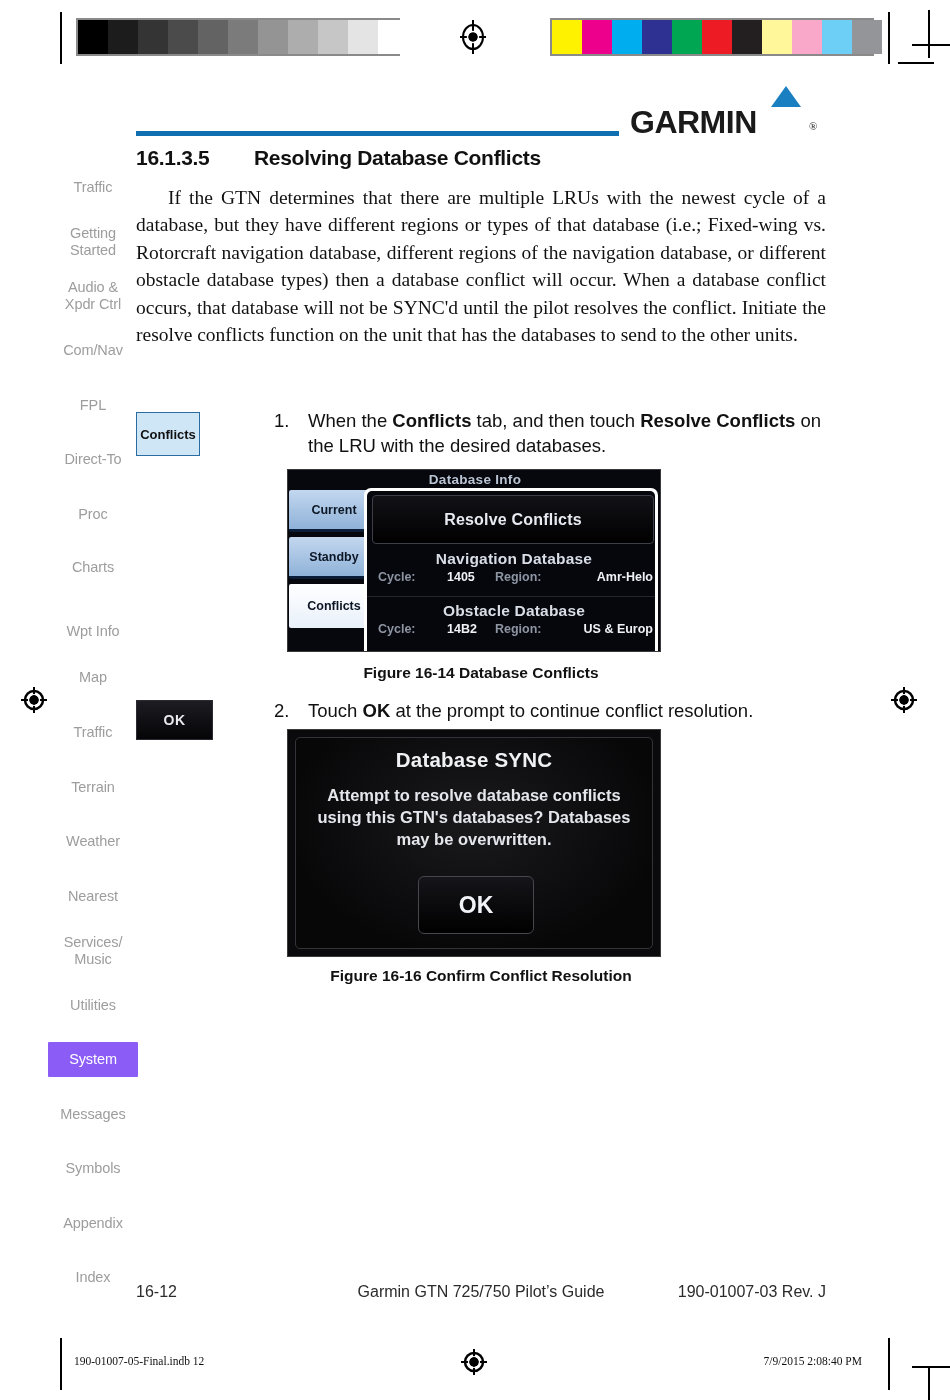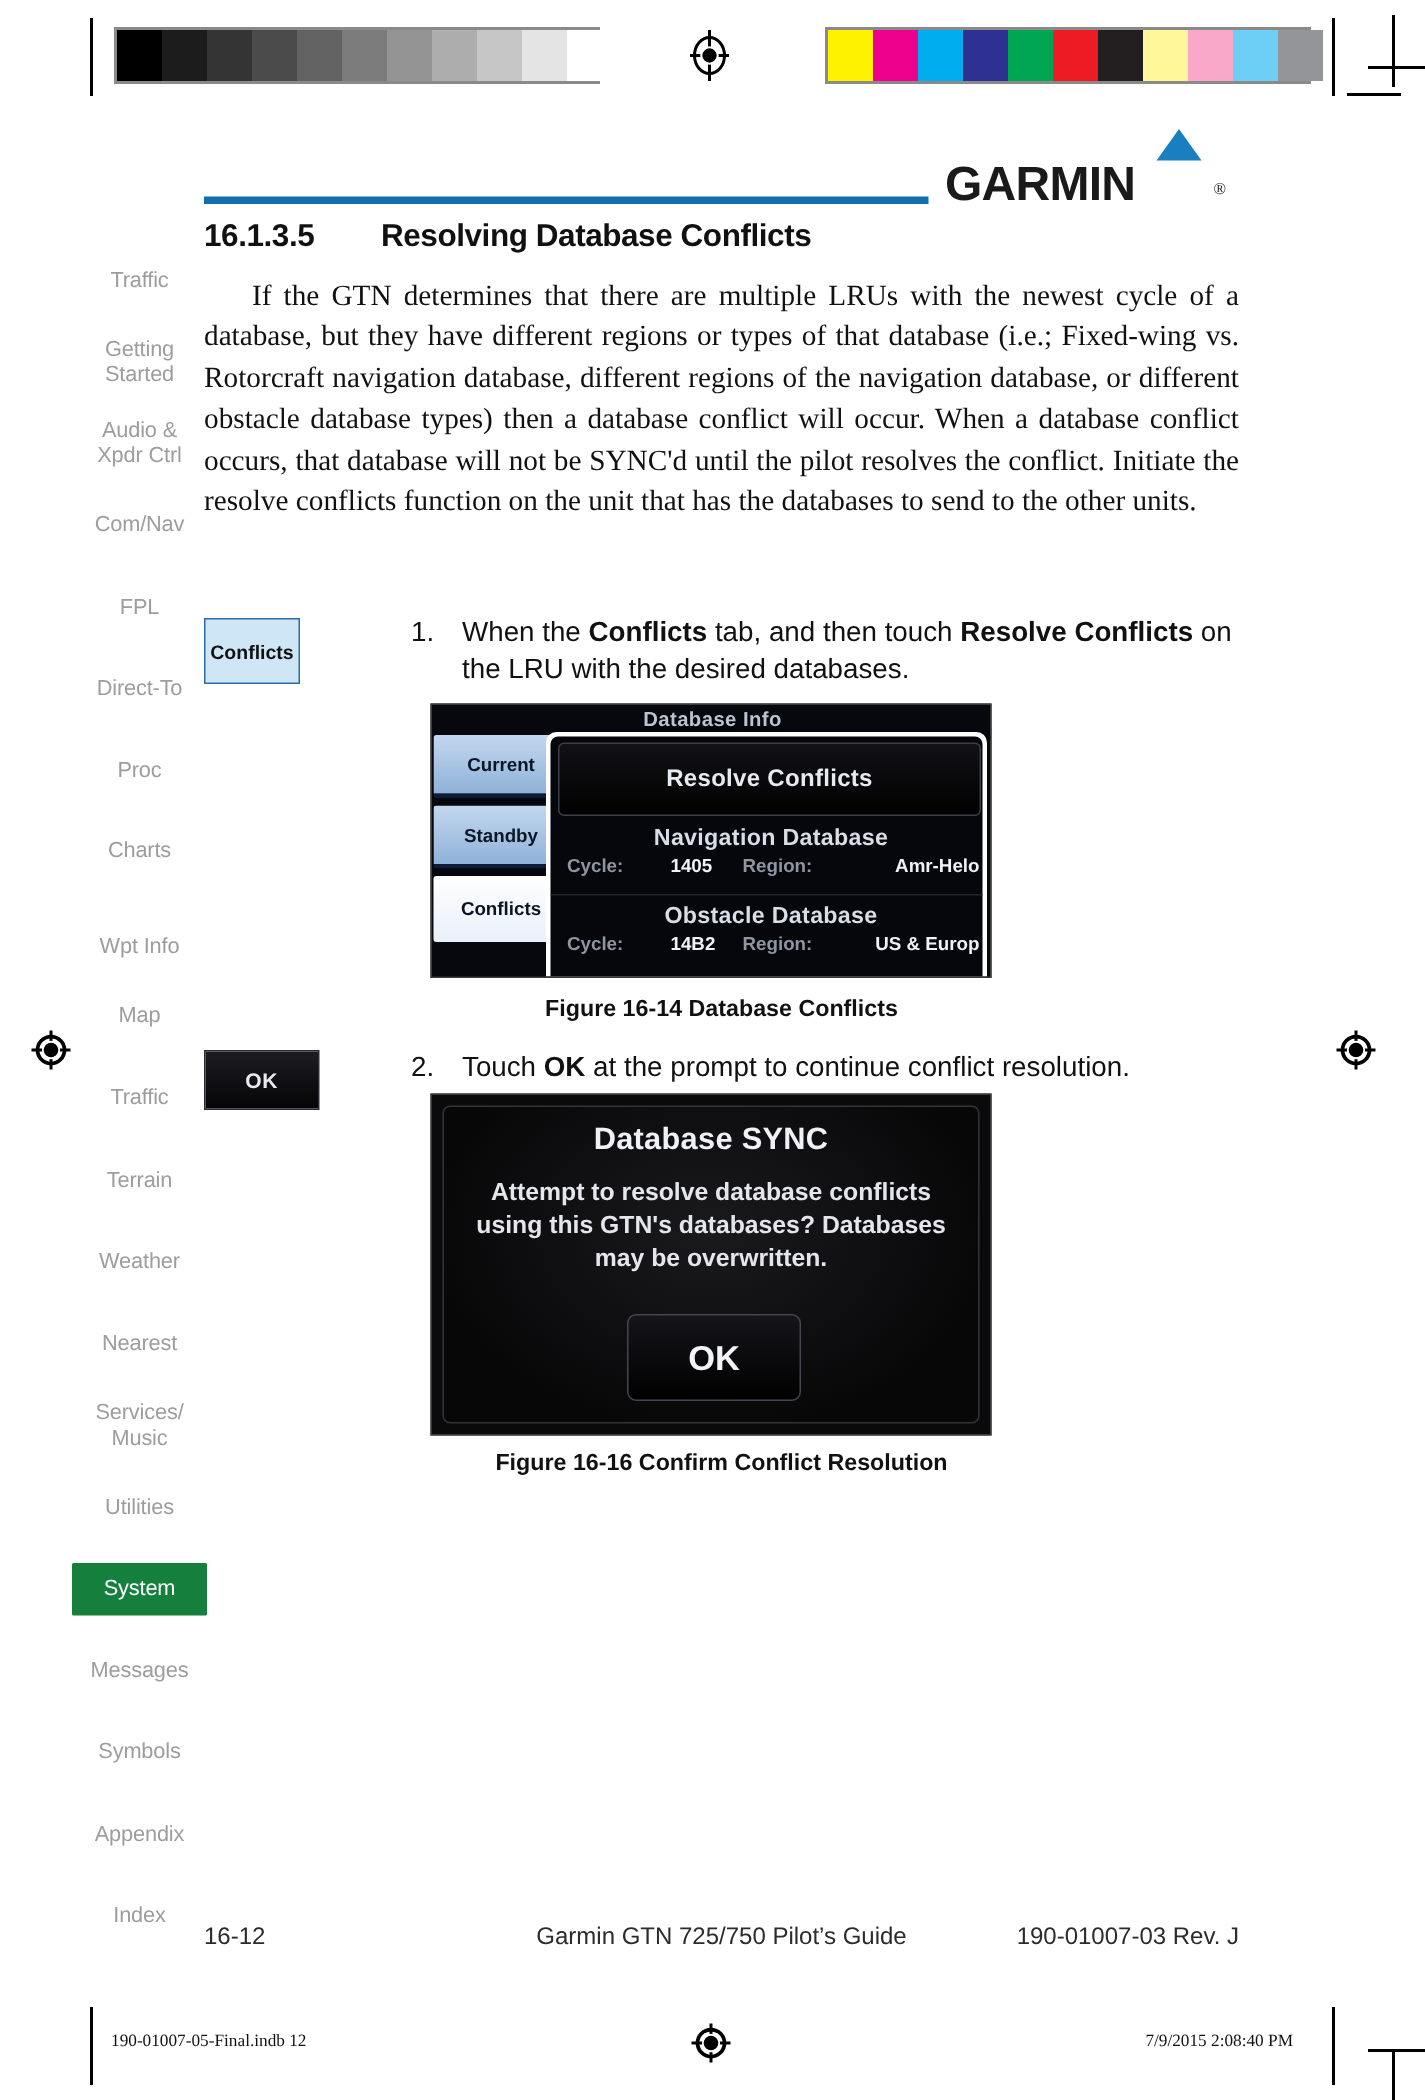--- a/index.html
+++ b/index.html
@@ -49,21 +49,21 @@
     position: absolute;
     left: 0; width: 90px;
     text-align: center;
     color: #9d9d9d;
     font-size: 14.5px;
     line-height: 17px;
     font-family: "Liberation Sans", sans-serif;
     letter-spacing: -0.1px;
   }
   .side-item.active {
-    background: #15803d;
+    background: #8b5cf6;
     color: #ffffff;
     padding: 9px 0;
     border-radius: 1px;
   }
 
   
   #header-rule {
     position: absolute;
     left: 136px; top: 131px;
     width: 483px; height: 5px;

